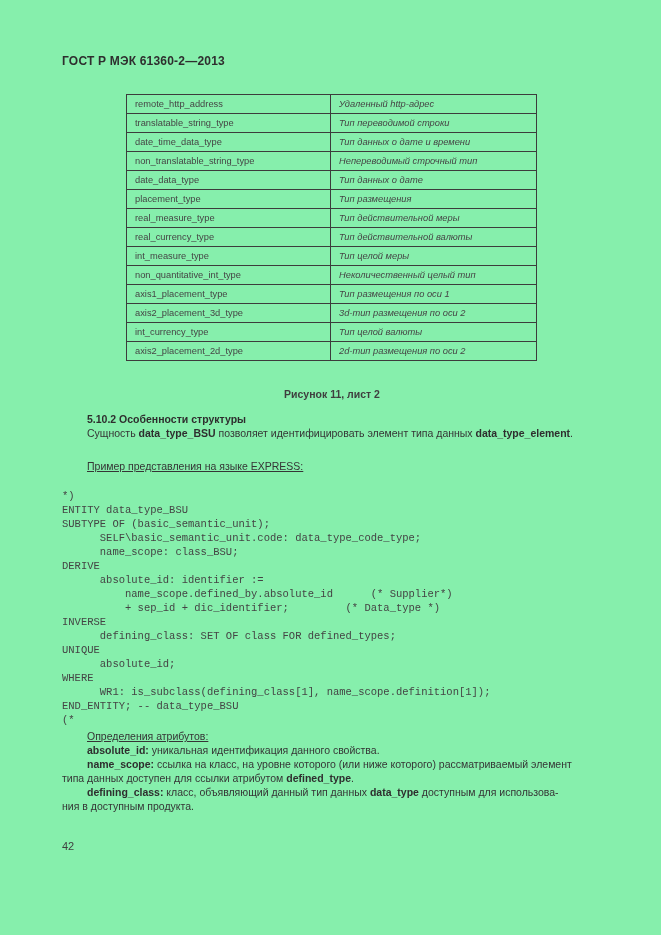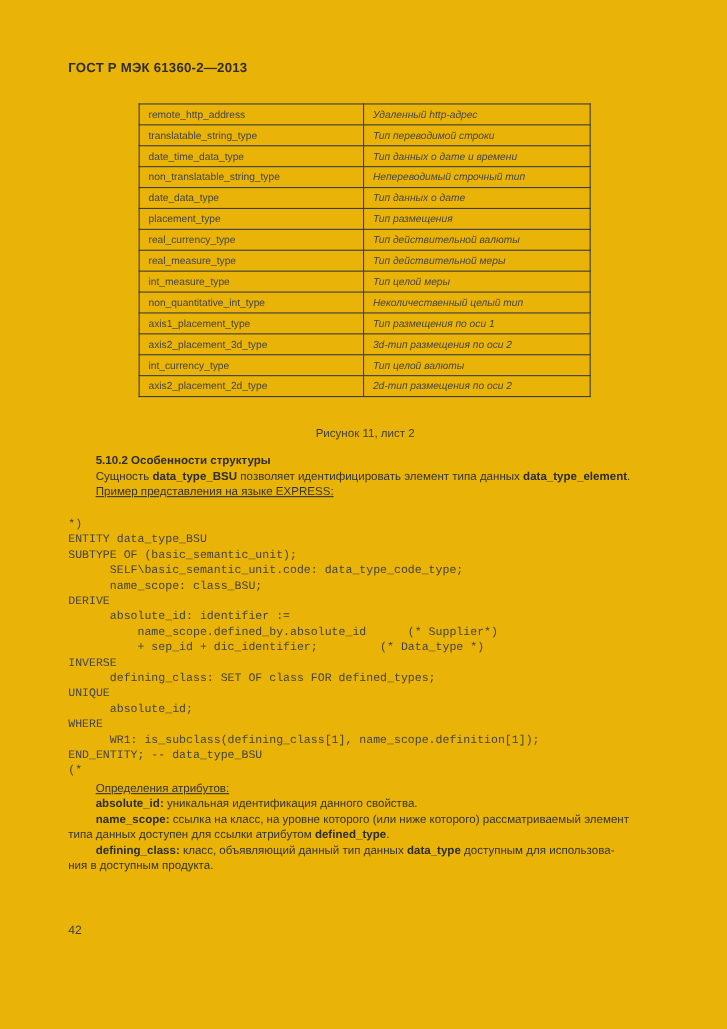--- a/index.html
+++ b/index.html
@@ -1,44 +1,44 @@
 <!DOCTYPE html>
 <html><head>
 <meta charset="utf-8">
 <style>
   * { box-sizing: border-box; }
   html, body { margin: 0; padding: 0; }
   body { width: 661px; height: 935px; background: #ffffff; }
   .page {
-    position: relative; width: 661px; height: 935px; background: #eab308;
+    position: relative; width: 661px; height: 935px; background: #86efac;
     color: #3a3a3a; font-family: "Liberation Sans", sans-serif; overflow: hidden;
   }
   .doc-header {
     position: absolute; left: 62px; top: 54px;
     font-size: 12px; font-weight: bold; color: #2e2e2e; letter-spacing: 0.2px;
   }
   .table-wrap { position: absolute; left: 126px; top: 94px; }
   table.type-table { border-collapse: collapse; }
   .type-table td {
     border: 1px solid #3c3c3c; height: 19px;
     font-size: 9.3px; color: #454545; padding: 0 4px 0 8px; vertical-align: middle;
   }
   td.col-en { width: 204px; }
   td.col-ru { width: 206px; font-style: italic; }
   .caption {
     position: absolute; left: 62px; top: 388px; width: 540px;
-    text-align: center; font-size: 10.5px; color: #3f3f3f;
+    text-align: center; font-size: 10.5px; color: #3f3f3f; font-weight: bold;
   }
   .content {
     position: absolute; left: 62px; top: 412px; width: 555px;
     font-size: 10.5px; line-height: 14px; color: #353535;
   }
   .indent { text-indent: 25px; }
   .h-bold { font-weight: bold; color: #2e2e2e; }
-  .underline { text-decoration: underline; }
+  .underline { text-decoration: underline; margin-top: 19px; }
   .bold { font-weight: bold; color: #2e2e2e; }
   pre.code {
     font-family: "Liberation Mono", "DejaVu Sans Mono", monospace;
     font-size: 10.5px; line-height: 14px; color: #444444;
     margin: 16px 0 2px 0; white-space: pre;
   }
   .def-title { margin-top: 2px; }
   .page-number { position: absolute; left: 62px; top: 840px; font-size: 11px; color: #3f3f3f; }
 </style>
 </head>
@@ -69,26 +69,26 @@
           </tr>
           <tr>
             <td class="col-en">date_data_type</td>
             <td class="col-ru">Тип данных о дате</td>
           </tr>
           <tr>
             <td class="col-en">placement_type</td>
             <td class="col-ru">Тип размещения</td>
           </tr>
           <tr>
+            <td class="col-en">real_measure_type</td>
+            <td class="col-ru">Тип действительной меры</td>
+          </tr>
+          <tr>
             <td class="col-en">real_currency_type</td>
             <td class="col-ru">Тип действительной валюты</td>
-          </tr>
-          <tr>
-            <td class="col-en">real_measure_type</td>
-            <td class="col-ru">Тип действительной меры</td>
           </tr>
           <tr>
             <td class="col-en">int_measure_type</td>
             <td class="col-ru">Тип целой меры</td>
           </tr>
           <tr>
             <td class="col-en">non_quantitative_int_type</td>
             <td class="col-ru">Неколичественный целый тип</td>
           </tr>
           <tr>

